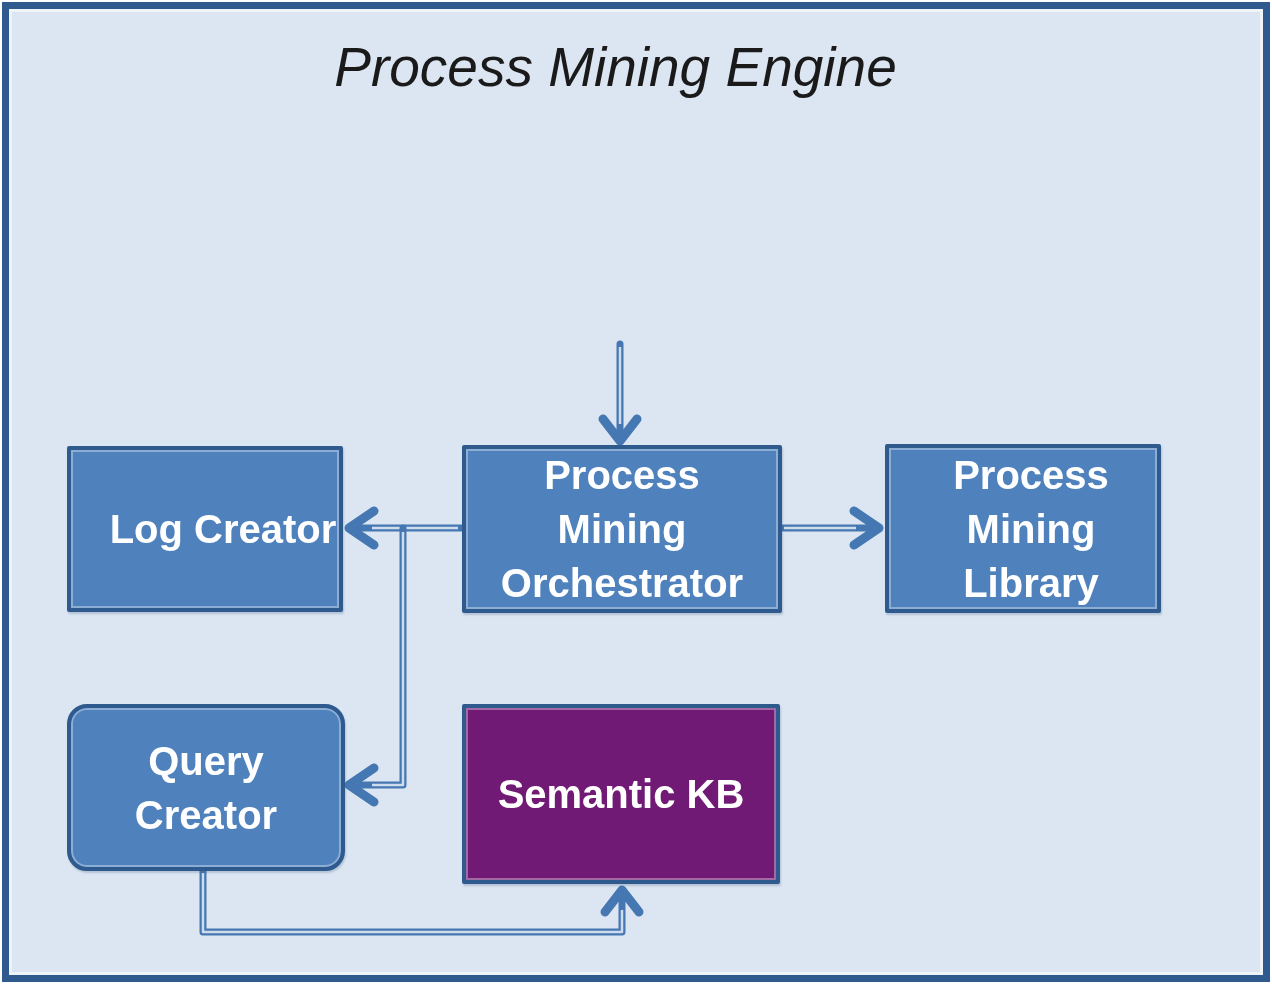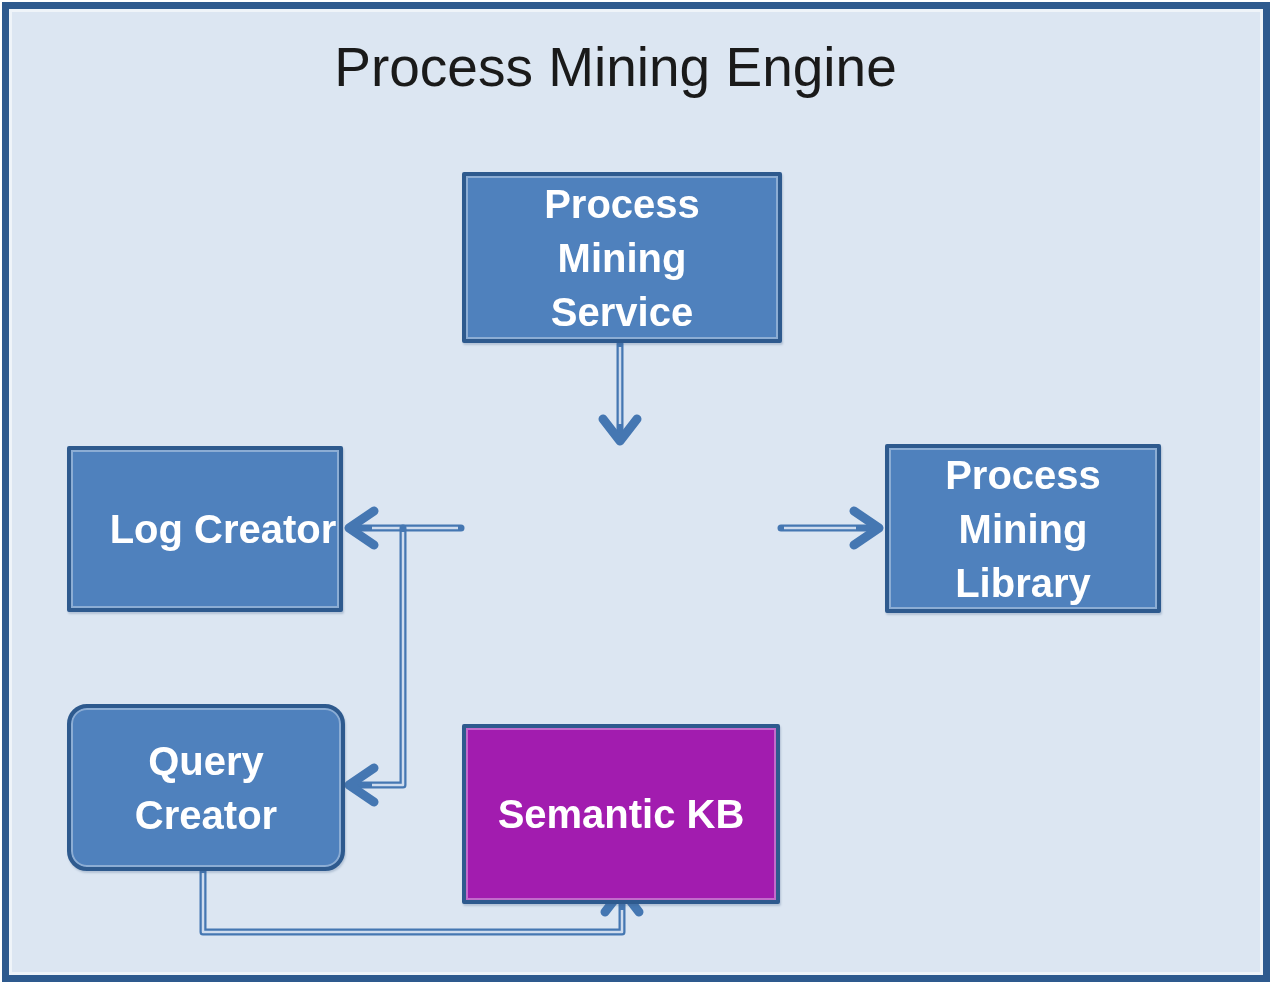--- a/index.html
+++ b/index.html
@@ -27,38 +27,39 @@
     top: 34px;
     left: 0;
     width: 100%;
     padding-right: 41px;
     box-sizing: border-box;
     text-align: center;
     font-size: 55px;
     line-height: 66px;
     color: #1a1a1a;
     letter-spacing: 0px;
+    font-style: italic;
   }
   .node {
     position: absolute;
     box-sizing: border-box;
     border: 4px solid #2e5a8e;
     border-radius: 2px;
     display: flex;
     align-items: center;
     justify-content: center;
     text-align: center;
     color: #ffffff;
     font-size: 40px;
     font-weight: bold;
     line-height: 54px;
     box-shadow: inset 0 0 0 2px rgba(255,255,255,0.35), 1px 2px 2px rgba(60,90,130,0.25);
   }
   .node.blue   { background: #4f81bd; }
-  .node.orange { background: #a21caf; margin-top: 20px; }
+  .node.orange { background: #701a75; }
   .node-label  { max-width: 252px; display: inline-block; }
   .connectors {
     position: absolute;
     left: 0; top: 0;
     pointer-events: none;
   }
   .edge-shaft { stroke: #4577b2; stroke-width: 7; fill: none; stroke-linecap: round; stroke-linejoin: round; }
   .edge-core  { stroke: #cfdcee; stroke-width: 2.5; fill: none; stroke-linecap: butt; stroke-linejoin: round; }
   .edge-head  { stroke: #4577b2; stroke-width: 9; fill: none; stroke-linecap: round; stroke-linejoin: round; }
 </style>
@@ -91,30 +92,30 @@
       <path class="edge-core" d="M403 532 V785 H372"></path>
       <path class="edge-head" d="M374 768 L349 785 L374 802"></path>
     </g>
     <g>
       <path class="edge-shaft" d="M203 870 V932 H622 V894"></path>
       <path class="edge-core" d="M203 873 V932 H622 V910"></path>
       <path class="edge-head" d="M605 912 L622 890 L639 912"></path>
     </g>
   </svg>
 
-  <div class="node blue" style="left:462px; top:172px; width:320px; height:171px;">
-    <span class="node-label">Process Mining Service</span>
+
+  <div class="node blue" style="left:462px; top:445px; width:320px; height:168px;">
+    <span class="node-label">Process Mining Orchestrator</span>
   </div>
-
 
   <div class="node blue" style="left:67px; top:446px; width:276px; height:166px;padding-left:36px;">
     <span class="node-label">Log Creator</span>
   </div>
 
-  <div class="node blue" style="left:885px; top:444px; width:276px; height:169px;">
+  <div class="node blue" style="left:885px; top:444px; width:276px; height:169px;justify-content:flex-end;">
     <span class="node-label">Process Mining Library</span>
   </div>
 
   <div class="node blue" style="left:67px; top:704px; width:278px; height:167px;border-radius:20px;">
     <span class="node-label">Query Creator</span>
   </div>
 
   <div class="node orange" style="left:462px; top:704px; width:318px; height:180px;">
     <span class="node-label">Semantic KB</span>
   </div>

